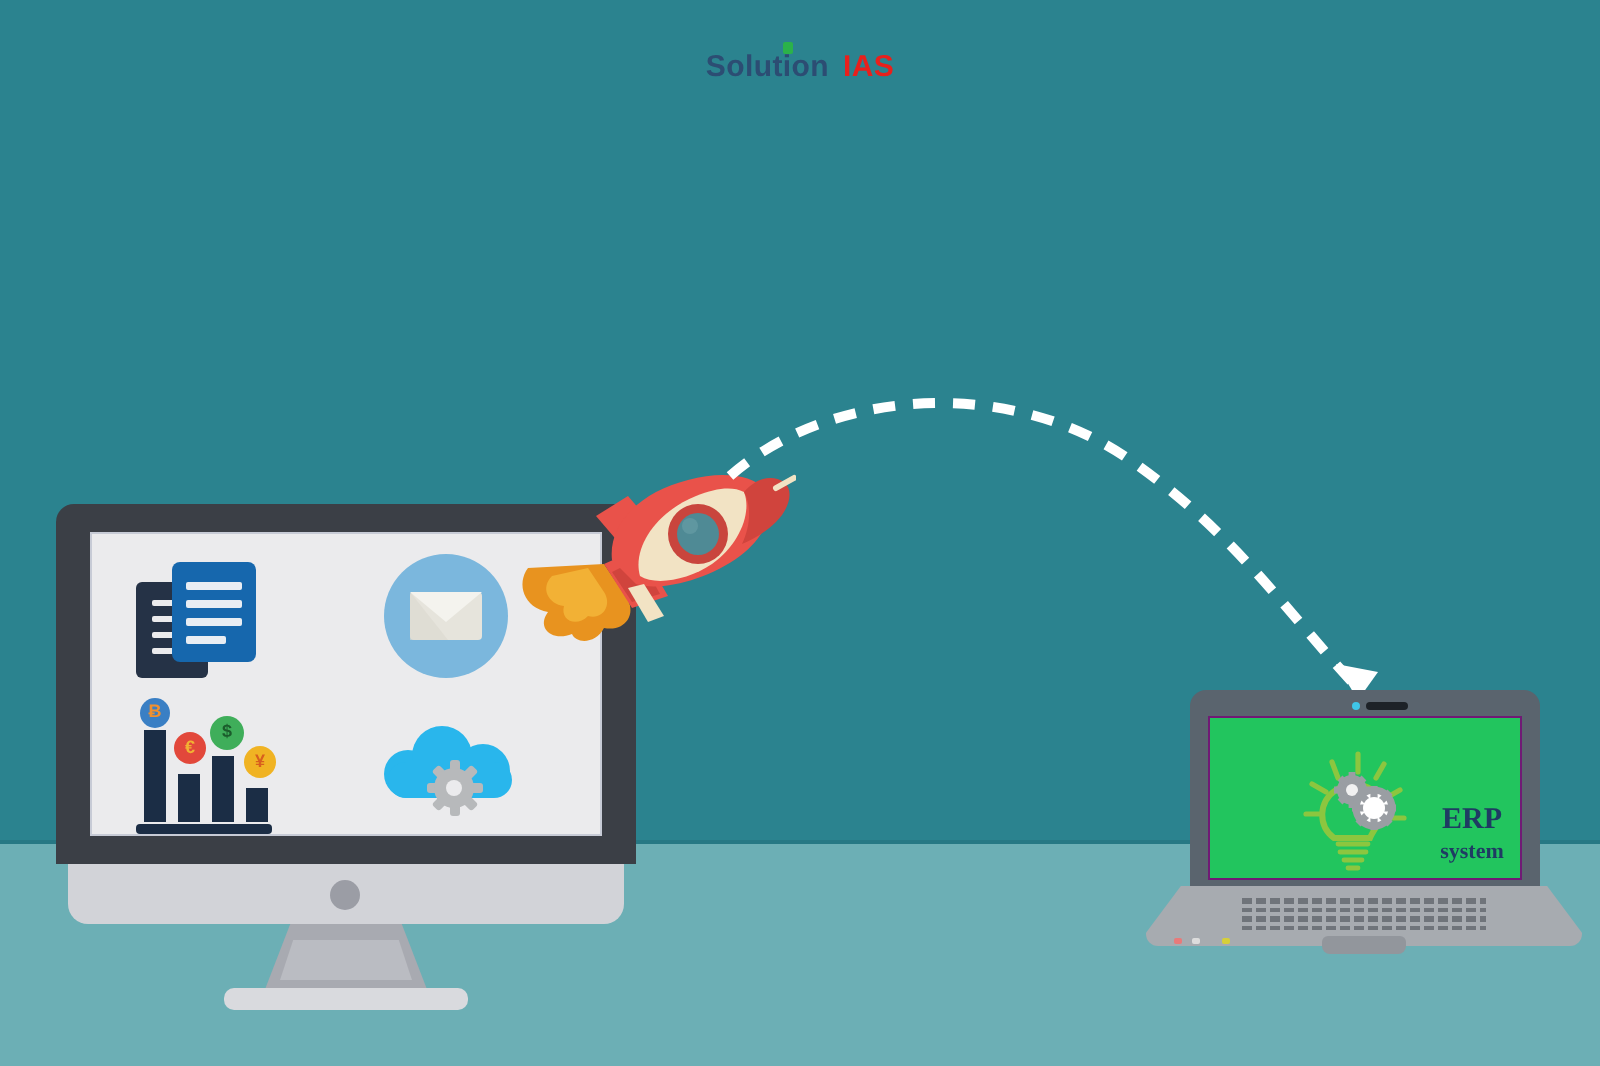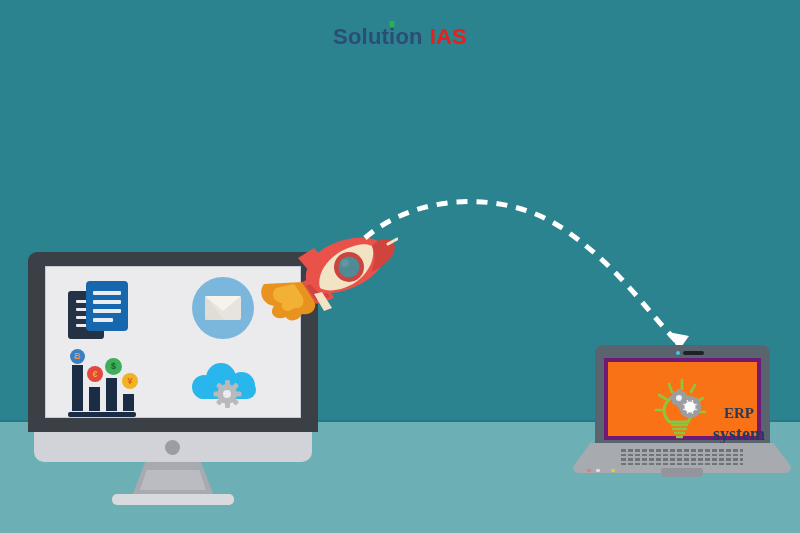--- a/index.html
+++ b/index.html
@@ -12,21 +12,21 @@
   .stage{position:relative;width:800px;height:533px;overflow:hidden;}
 
   
   .bg-wall{position:absolute;left:0;top:0;width:800px;height:422px;background:#2b838f;}
   .bg-floor{position:absolute;left:0;top:422px;width:800px;height:111px;background:#6cafb5;}
   .bg-seam{position:absolute;left:0;top:420px;width:800px;height:2px;background:#226f7b;opacity:.55;}
 
   
   .logo{
     position:absolute;left:0;top:26px;width:800px;text-align:center;
-    font-size:22px;font-weight:bold;letter-spacing:.2px;line-height:1;
+    font-size:15px;font-weight:bold;letter-spacing:.2px;line-height:1;
     white-space:nowrap;
   }
   .logo .sol{color:#2c4d73;}
   .logo .dot-i{position:relative;display:inline-block;color:#2c4d73;}
   .logo .dot-i::after{
     content:"";position:absolute;left:50%;top:-5px;transform:translateX(-50%);
     width:5px;height:6px;background:#2bb24a;border-radius:1px;
   }
   .logo .ias{color:#e8201c;margin-left:7px;}
 
@@ -149,21 +149,21 @@
   .arc{position:absolute;left:355px;top:190px;width:390px;height:175px;}
 
   
   .laptop{position:absolute;left:573px;top:345px;width:218px;height:140px;}
   .lt-lid{
     position:absolute;left:22px;top:0px;width:175px;height:98px;
     background:#5a646e;border-radius:8px 8px 0 0;
   }
   .lt-screen{
     position:absolute;left:31px;top:13px;width:157px;height:82px;
-    background:#f97316;border:4px solid #701a75;box-sizing:border-box;
+    background:#22c55e;border:1px solid #701a75;box-sizing:border-box;
   }
   .lt-cam{position:absolute;left:103px;top:6px;width:4px;height:4px;border-radius:50%;background:#3fc6e8;}
   .lt-bar{position:absolute;left:110px;top:6px;width:21px;height:4px;border-radius:2px;background:#1d2228;}
   .lt-base{
     position:absolute;left:0px;top:98px;width:218px;height:30px;
     background:#a7abb0;
     clip-path:polygon(8% 0%,92% 0%,100% 78%,100% 100%,0% 100%,0% 78%);
     border-radius:0 0 6px 6px;
   }
   .lt-kb{position:absolute;left:48px;top:104px;width:122px;height:16px;}
@@ -175,21 +175,21 @@
   }
   .lt-led1{position:absolute;left:14px;top:124px;width:4px;height:3px;border-radius:1px;background:#e87a7a;}
   .lt-led2{position:absolute;left:23px;top:124px;width:4px;height:3px;border-radius:1px;background:#dcdcdc;}
   .lt-led3{position:absolute;left:38px;top:124px;width:4px;height:3px;border-radius:1px;background:#d6cf3a;}
 
   .erp-text{
     position:absolute;left:96px;top:42px;width:70px;text-align:center;
     font-family:"Liberation Serif", serif;
     color:#1f3b63;font-weight:bold;font-size:15px;line-height:1.25;
   }
-  .erp-text .l2{font-size:18px;display:block;}
+  .erp-text .l2{font-size:11px;display:block;}
 
   .bulb{position:absolute;left:44px;top:16px;width:56px;height:62px;}
 </style>
 </head>
 <body>
 
 <div class="stage">
 
   <div class="bg-wall"></div>
   <div class="bg-floor"></div>

